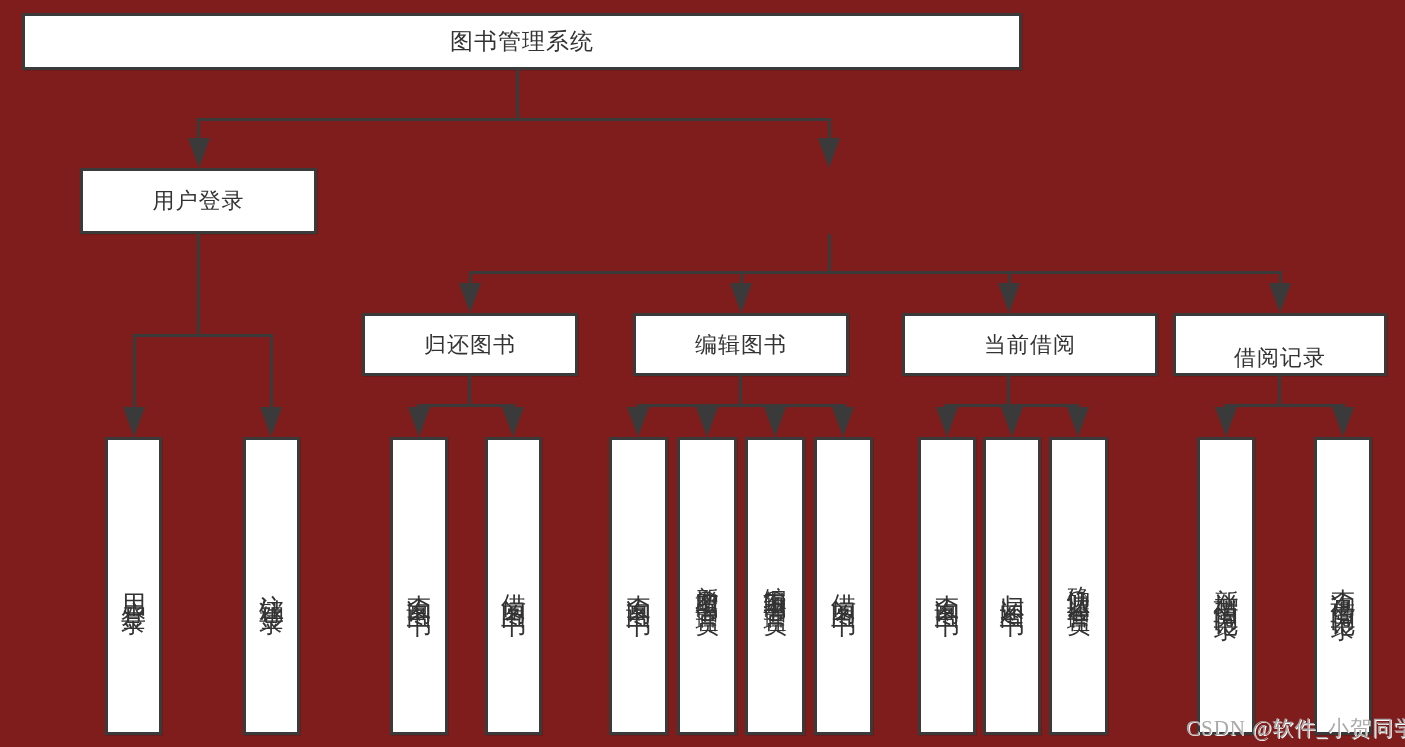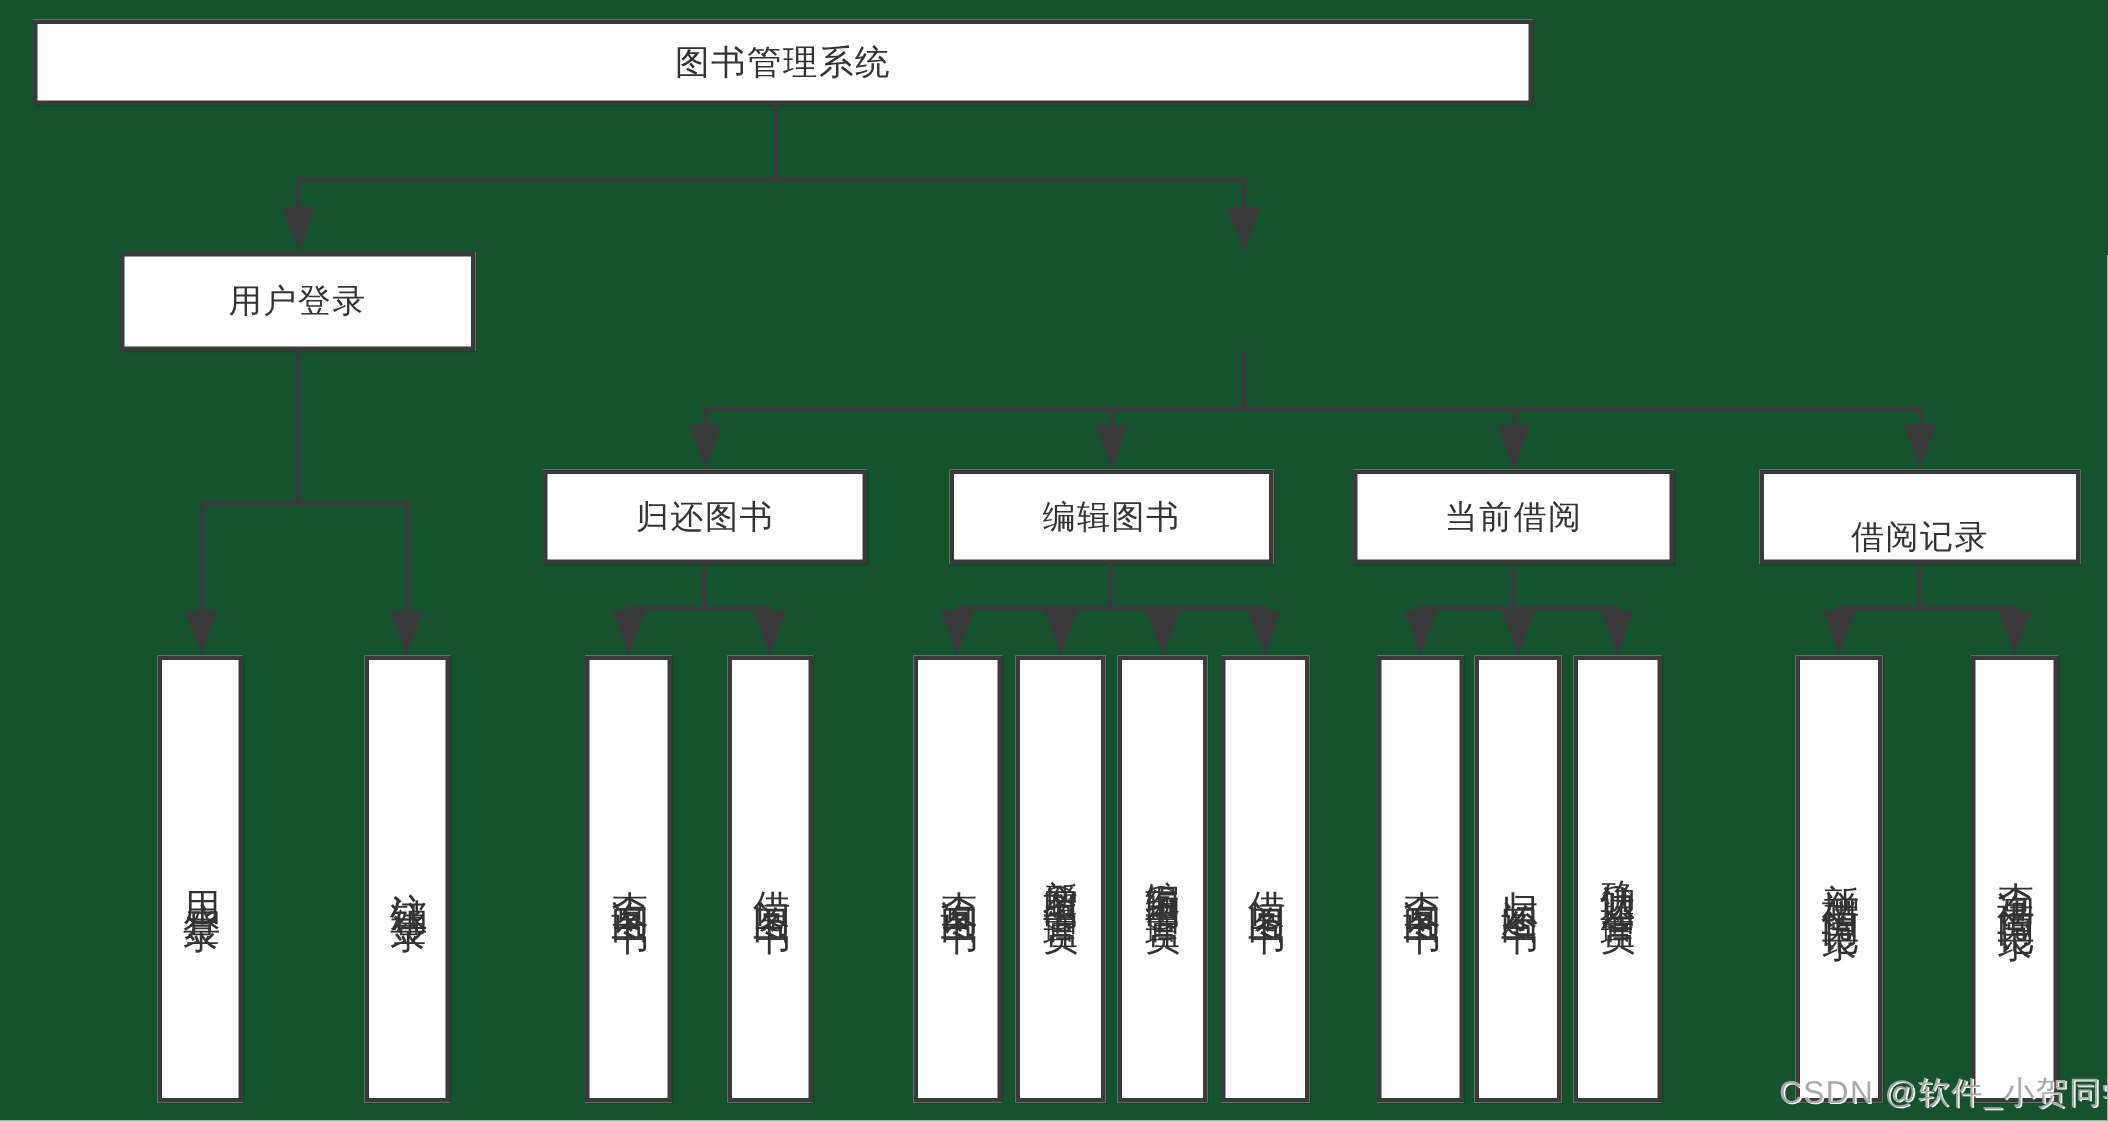--- a/index.html
+++ b/index.html
@@ -1,21 +1,21 @@
 <!DOCTYPE html>
 <html><head>
 <meta charset="utf-8">
 <style>
   html, body { margin: 0; padding: 0; background: #ffffff; }
   .stage {
     position: relative;
     width: 1405px;
     height: 747px;
-    background: #14532d;
-    font-family: Liberation Sans, sans-serif;
+    background: #7f1d1d;
+    font-family: Liberation Serif, serif;
     color: #333333;
     overflow: hidden;
   }
   .box {
     position: absolute;
     box-sizing: border-box;
     border: 3px solid #3a3a3a;
     background: #ffffff;
     display: flex;
     align-items: center;
@@ -97,21 +97,21 @@
   <div class="arr" style="left: 730px; top: 283px; border-top-color: rgb(58, 58, 58);"></div>
   <div class="arr" style="left: 998px; top: 283px; border-top-color: rgb(58, 58, 58);"></div>
   <div class="arr" style="left: 1269px; top: 283px; border-top-color: rgb(58, 58, 58);"></div>
 
   <div class="box hnode" style="left: 362px; top: 313px; width: 216px; height: 63px; border-color: rgb(58, 58, 58);">
     <span>归还图书</span>
   </div>
   <div class="box hnode" style="left: 633px; top: 313px; width: 216px; height: 63px; border-color: rgb(58, 58, 58);">
     <span>编辑图书</span>
   </div>
-  <div class="box hnode" style="left: 902px; top: 313px; width: 214px; height: 63px; border-color: rgb(58, 58, 58);">
+  <div class="box hnode" style="left: 902px; top: 313px; width: 256px; height: 63px; border-color: rgb(58, 58, 58);">
     <span>当前借阅</span>
   </div>
   <div class="box hnode" style="left: 1173px; top: 313px; width: 214px; height: 63px; border-color: rgb(58, 58, 58); align-items: flex-end;">
     <span>借阅记录</span>
   </div>
 
   <div class="vline" style="left: 468px; top: 376px; height: 30px; background: rgb(58, 58, 58);"></div>
   <div class="hline" style="left: 417px; top: 404px; width: 98px; background: rgb(58, 58, 58);"></div>
   <div class="arr" style="left: 408px; top: 407px; border-top-color: rgb(58, 58, 58);"></div>
   <div class="arr" style="left: 502px; top: 407px; border-top-color: rgb(58, 58, 58);"></div>

